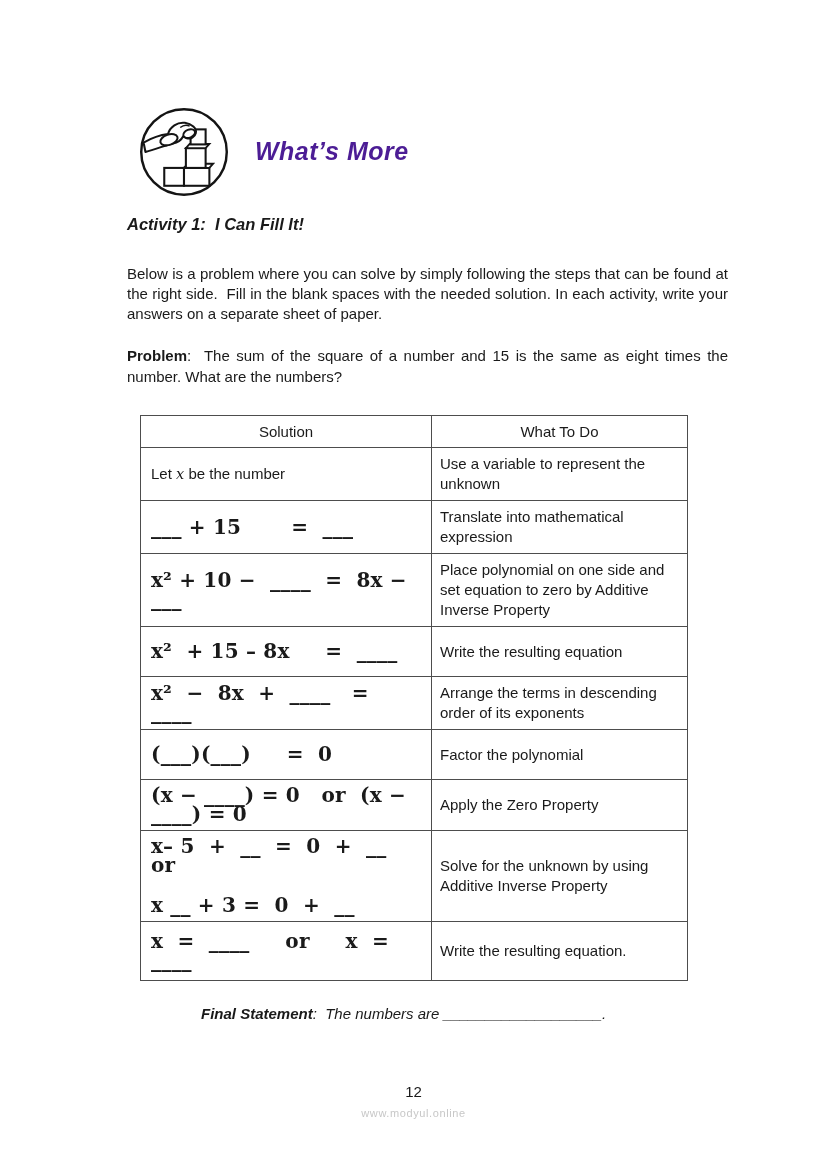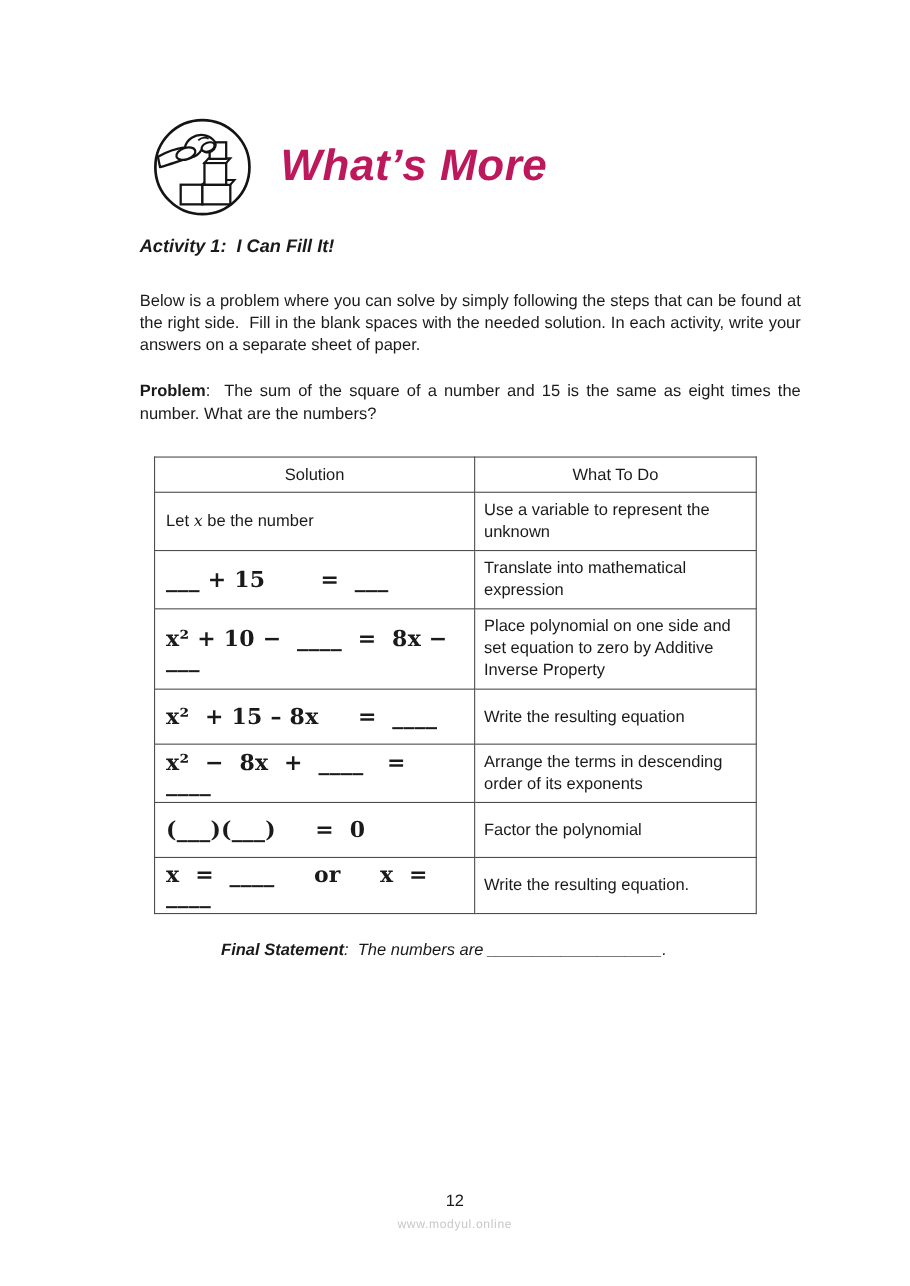--- a/index.html
+++ b/index.html
@@ -27,25 +27,25 @@
     margin-left: 10px;
   }
   .icon-circle {
     width: 94px;
     height: 94px;
     flex: 0 0 auto;
   }
   .icon-circle svg { width: 100%; height: 100%; display: block; }
   .page-title {
     margin: 0 0 0 24px;
-    font-size: 40px;
+    font-size: 25px;
     font-weight: bold;
     font-style: italic;
     letter-spacing: 0.5px;
-    color: #be185d;
+    color: #4c1d95;
   }
   
   .activity-heading {
     margin: 16px 0 0 0;
     font-size: 16.5px;
     font-weight: bold;
     font-style: italic;
     white-space: pre-wrap;
   }
   
@@ -216,20 +216,33 @@
           <td class="todo-cell">Arrange the terms in descending order of its exponents</td>
         </tr>
         <tr>
           <td class="sol-cell">
             <div class="math-line">(___)(___)     =  0</div>
           </td>
           <td class="todo-cell">Factor the polynomial</td>
         </tr>
         <tr>
           <td class="sol-cell">
+            <div class="math-line">(x − ____) = 0   or  (x − ____) = 0</div>
+          </td>
+          <td class="todo-cell">Apply the Zero Property</td>
+        </tr>
+        <tr>
+          <td class="sol-cell">
+            <div class="math-line">x– 5  +  __  =  0  +  __    or</div>
+            <div class="math-line">x __ + 3 =  0  +  __</div>
+          </td>
+          <td class="todo-cell">Solve for the unknown by using Additive Inverse Property</td>
+        </tr>
+        <tr>
+          <td class="sol-cell">
             <div class="math-line">x  =  ____     or     x  =  ____</div>
           </td>
           <td class="todo-cell">Write the resulting equation.</td>
         </tr>
       </tbody>
   </table>
 
   <p class="final-statement"><b>Final Statement</b><span>:  The numbers are ___________________.</span></p>
 
   <footer class="page-footer">

